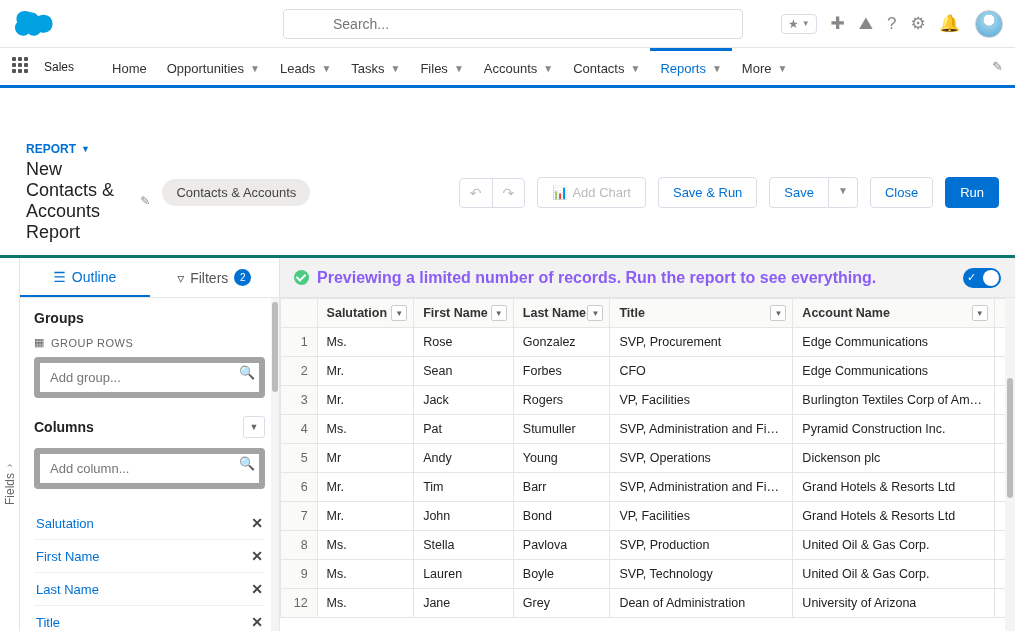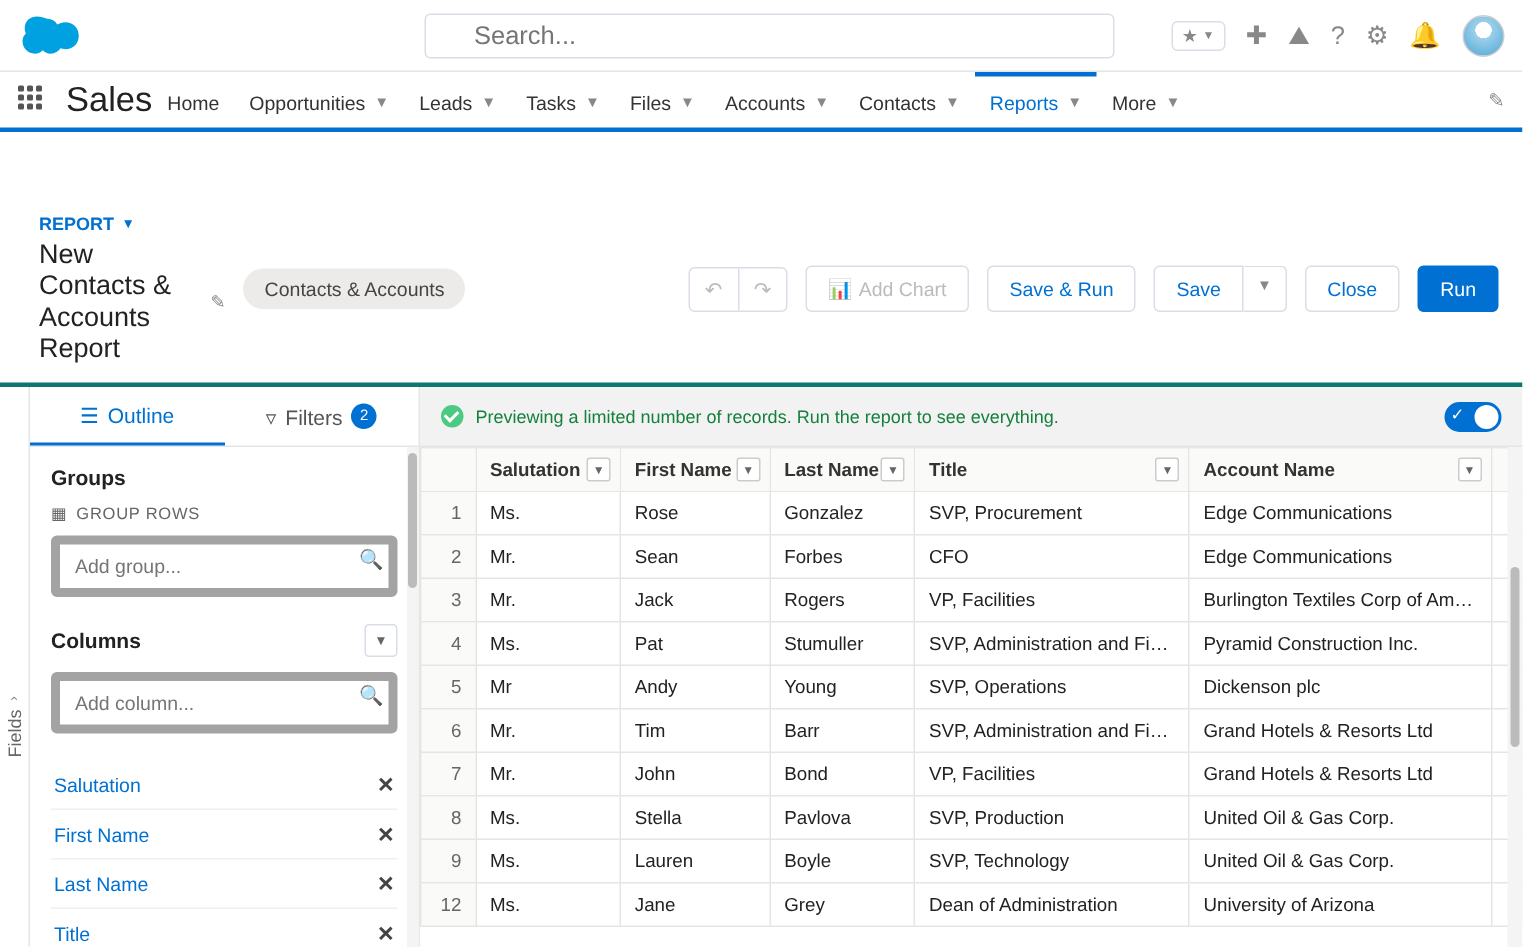--- a/index.html
+++ b/index.html
@@ -3,33 +3,33 @@
 <meta charset="utf-8">
 <style>
 * { box-sizing: border-box; margin: 0; padding: 0; }
 body { font-family: Arial, sans-serif; font-size: 13px; color: #222; width: 1015px; height: 631px; overflow: hidden; background: #fff; }
 
 
 .global-header { height: 48px; display: flex; align-items: center; padding: 0 12px; border-bottom: 1px solid #e5e5e5; }
 .cloud-logo { width: 48px; height: 32px; margin-right: 8px; }
 .cloud-logo svg path { fill: #00a1e0; }
 .search-wrap { margin-left: 215px; width: 460px; }
-.search-box { width: 100%; height: 30px; border: 1px solid #d8dde6; border-radius: 4px; padding: 0 12px 0 32px; font-size: 17px; color: #666; position: relative; background: #fff; }
+.search-box { width: 100%; height: 30px; border: 1px solid #d8dde6; border-radius: 4px; padding: 0 12px 0 49px; font-size: 14px; color: #666; position: relative; background: #fff; }
 .search-container { position: relative; }
 .search-container .si { position: absolute; left: 10px; top: 8px; color: #888; font-size: 13px; }
 .header-icons { margin-left: auto; display: flex; align-items: center; gap: 14px; color: #888; }
 .header-icons .hi { font-size: 17px; cursor: pointer; color: #888; }
 .star-pill { border: 1px solid #d8dde6; border-radius: 4px; padding: 2px 6px; font-size: 12px; display: flex; align-items: center; gap: 3px; }
 .avatar { width: 28px; height: 28px; border-radius: 50%; background: radial-gradient(circle at 50% 35%, #fff 25%, #9cd0ea 26%, #4fa6d6 100%); border: 1px solid #ccc; }
 
 
 .nav-bar { height: 40px; display: flex; align-items: center; border-bottom: 3px solid #0070d2; padding: 0 12px; }
 .app-launcher { width: 20px; height: 20px; display: grid; grid-template-columns: repeat(3,4px); grid-template-rows: repeat(3,4px); gap: 2px; margin-right: 12px; }
 .app-launcher div { background: #555; border-radius: 1px; }
-.app-name { font-size: 23px; font-weight: 500; }
+.app-name { font-size: 12px; font-weight: 500; margin-right: 28px; }
 .nav-items { display: flex; align-items: center; gap: 0; height: 100%; }
 .nav-item { padding: 0 10px; height: 100%; display: flex; align-items: center; gap: 6px; color: #333; cursor: pointer; font-size: 13px; border-top: 3px solid transparent; }
 .nav-item.active { border-top: 3px solid #0070d2; color: #0070d2; }
 .nav-item .caret { font-size: 10px; color: #888; }
 .nav-right { margin-left: auto; color: #888; }
 
 
 .report-header { padding: 10px 16px 12px 26px; display: flex; align-items: center; gap: 12px; border-bottom: 3px solid #0f766e; margin-top: 44px; }
 .rh-left { flex: 1; }
 .rh-type { color: #0070d2; font-size: 12px; font-weight: 700; display: flex; align-items: center; gap: 5px; }
@@ -69,21 +69,21 @@
 .col-item:first-of-type { border-top: none; }
 .col-item .x { color: #444; font-weight: 700; cursor: pointer; font-size: 14px; }
 .side-scrollbar { position: absolute; right: 0; top: 40px; bottom: 0; width: 8px; background: #f4f4f4; }
 .side-thumb { position: absolute; right: 1px; width: 6px; height: 90px; background: #bbb; border-radius: 3px; top: 4px; }
 
 
 .main { flex: 1; display: flex; flex-direction: column; overflow: hidden; position: relative; }
 .preview-bar { height: 40px; background: #f3f2f2; display: flex; align-items: center; padding: 0 14px; gap: 8px; border-bottom: 1px solid #e5e5e5; }
 .preview-bar .check { width: 15px; height: 15px; background: #4bca81; border-radius: 50%; position: relative; }
 .preview-bar .check::after { content: ""; position: absolute; left: 4px; top: 2px; width: 4px; height: 7px; border: solid #fff; border-width: 0 2px 2px 0; transform: rotate(45deg); }
-.preview-text { color: #15803d; font-size: 12px; }
+.preview-text { color: #8b5cf6; font-size: 16px; font-weight: bold; }
 .update-toggle { margin-left: auto; display: flex; align-items: center; gap: 10px; font-size: 11px; color: #444; line-height: 1.2; }
 .toggle { width: 38px; height: 20px; background: #0070d2; border-radius: 10px; position: relative; }
 .toggle::after { content: "✓"; position: absolute; left: 4px; top: 3px; color: #fff; font-size: 11px; }
 .toggle .knob { position: absolute; right: 2px; top: 2px; width: 16px; height: 16px; background: #fff; border-radius: 50%; }
 
 .table-wrap { flex: 1; overflow: hidden; position: relative; }
 table { border-collapse: collapse; width: 100%; table-layout: fixed; }
 th, td { border: 1px solid #e5e5e5; padding: 7px 9px; text-align: left; font-size: 12.5px; white-space: nowrap; overflow: hidden; text-overflow: ellipsis; }
 th { background: #fafaf9; font-weight: 700; color: #333; position: relative; }
 th .th-caret { position: absolute; right: 6px; top: 50%; transform: translateY(-50%); border: 1px solid #ccc; width: 16px; height: 16px; border-radius: 2px; display: flex; align-items: center; justify-content: center; font-size: 8px; color: #666; background: #fff; cursor: pointer; }

